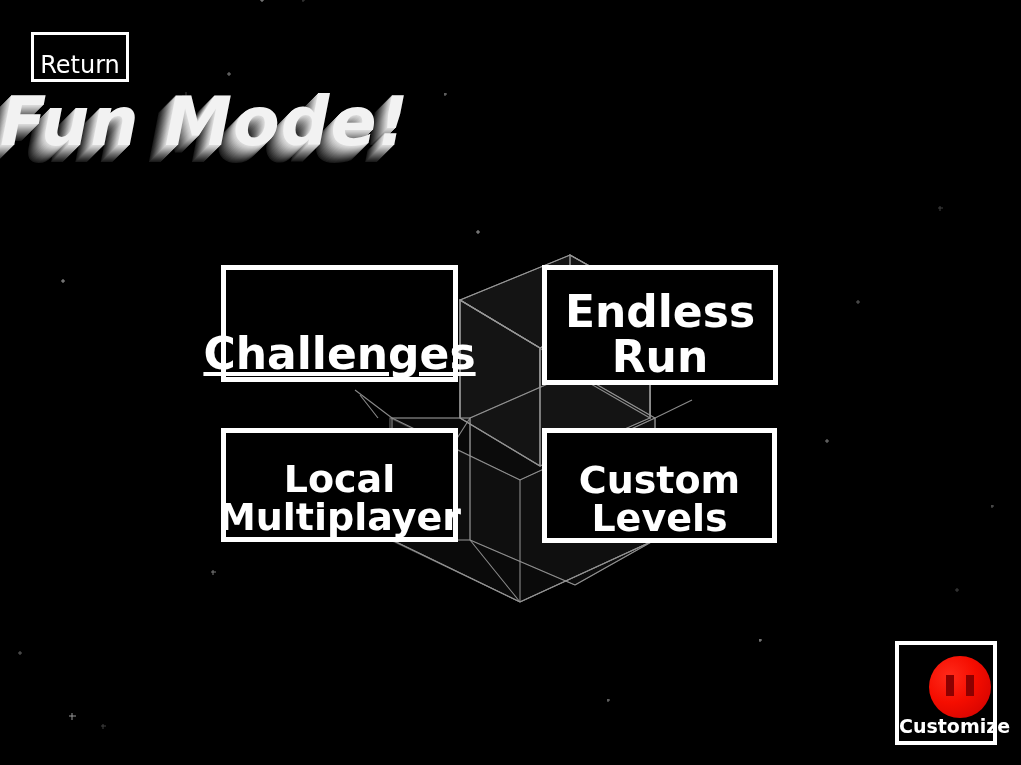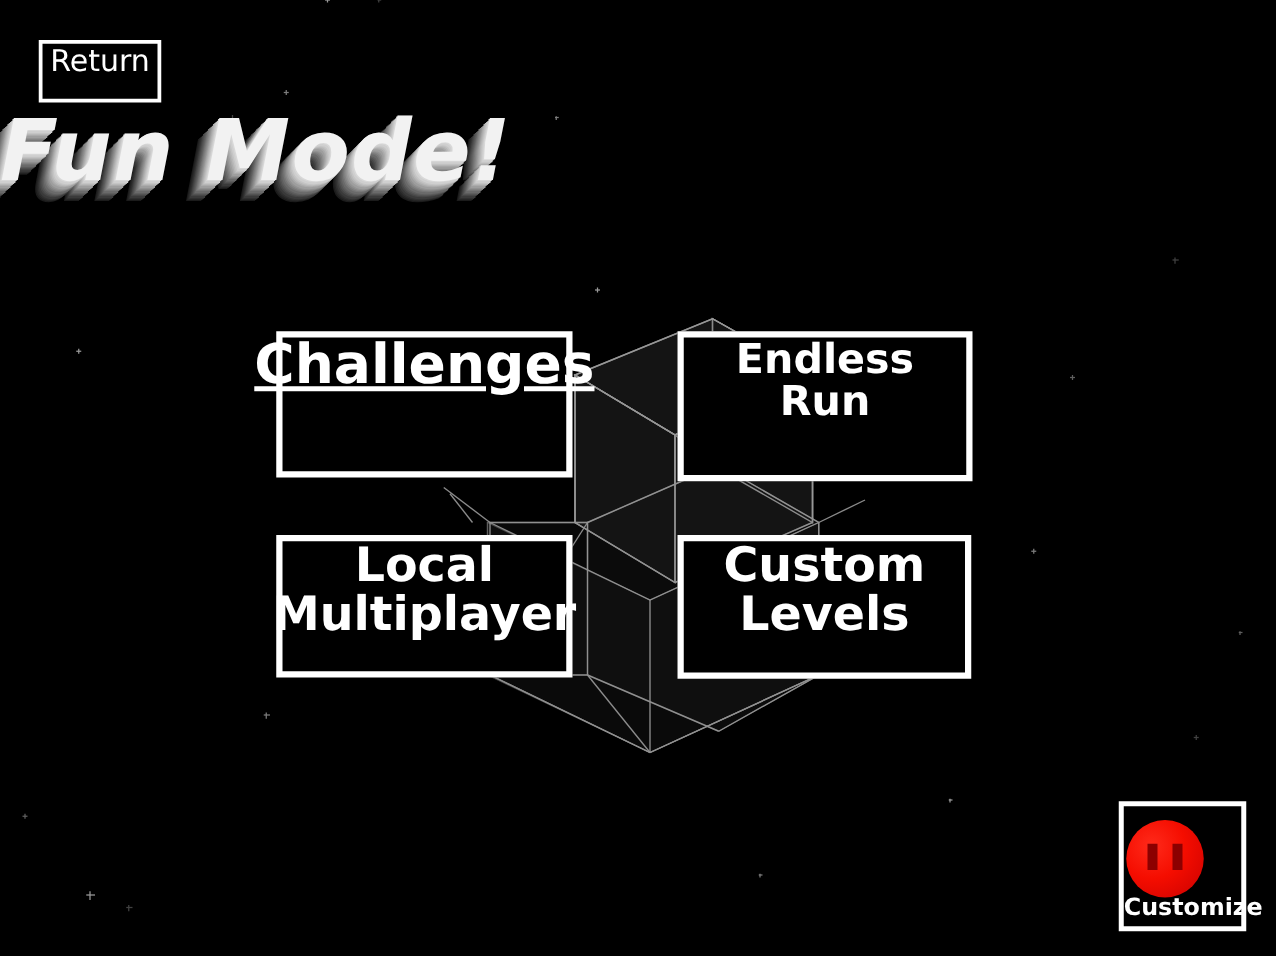--- a/index.html
+++ b/index.html
@@ -97,21 +97,21 @@
   }
 
   
   .btn {
     position: absolute;
     box-sizing: border-box;
     background: #000000;
     border: 5px solid #ffffff;
     color: #ffffff;
     display: flex;
-    align-items: flex-start;
+    align-items: flex-end;
     justify-content: center;
     text-align: center;
     z-index: 6;
     cursor: pointer;
   }
 
   #btn-return {
     left: 31px;
     top: 32px;
     width: 98px;
@@ -134,21 +134,21 @@
     width: 237px;
     height: 117px;
     font-size: 44px;
     text-decoration: underline;
   }
   #btn-endless-run {
     left: 542px;
     top: 265px;
     width: 236px;
     height: 120px;
-    font-size: 33px;
+    font-size: 44px;
   }
   #btn-local-multiplayer {
     left: 221px;
     top: 428px;
     width: 237px;
     height: 114px;
     font-size: 38px;
   }
   #btn-custom-levels {
     left: 542px;

